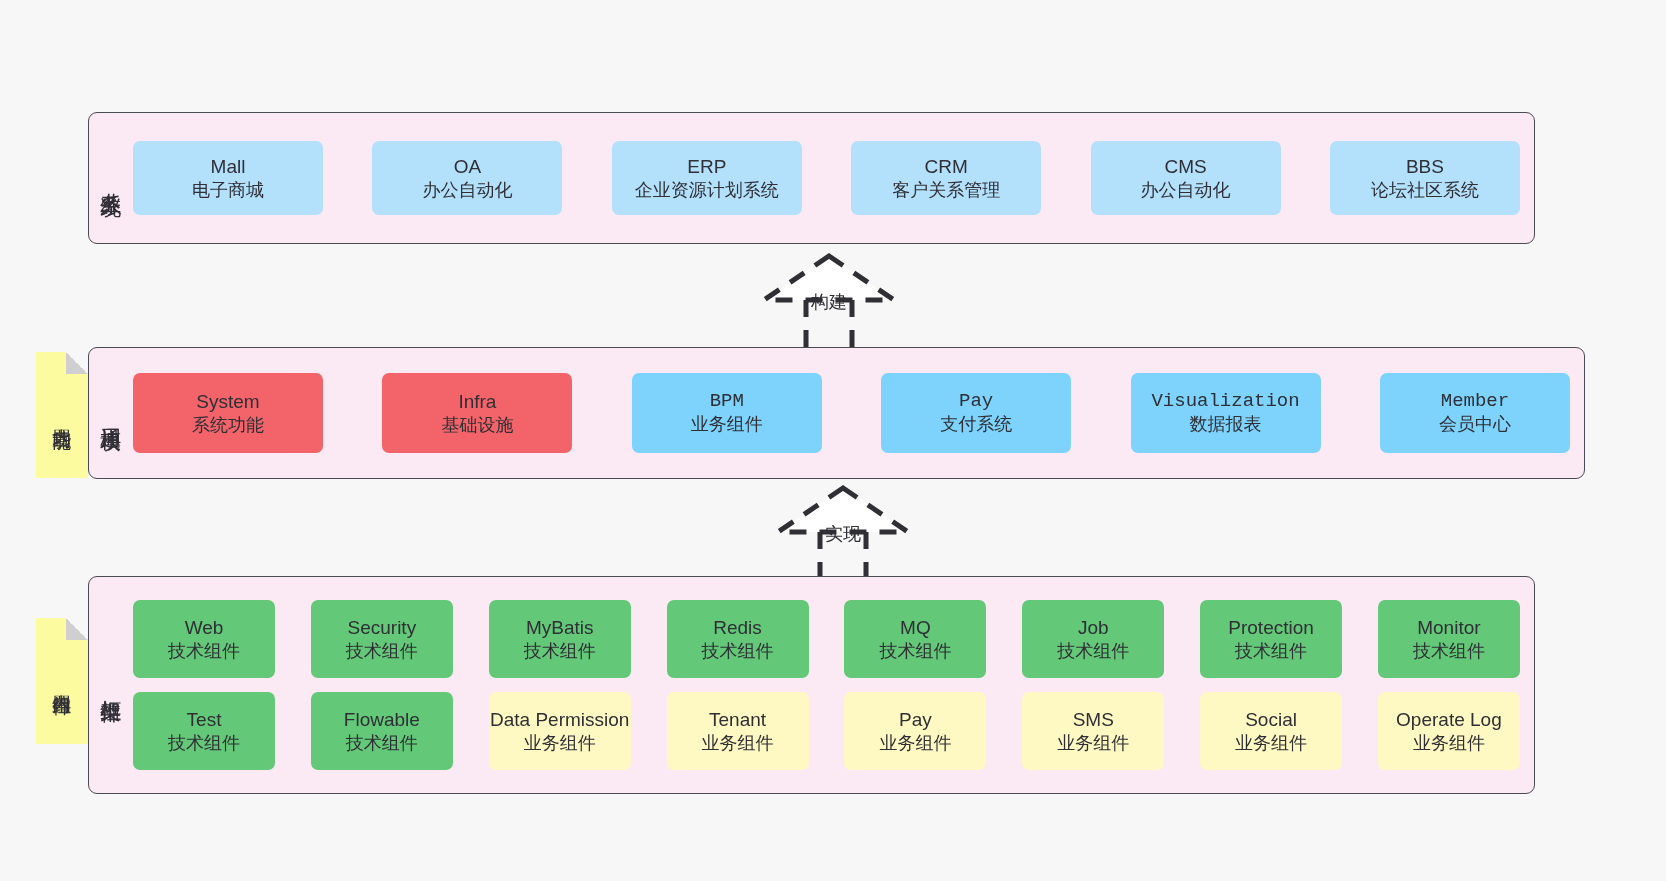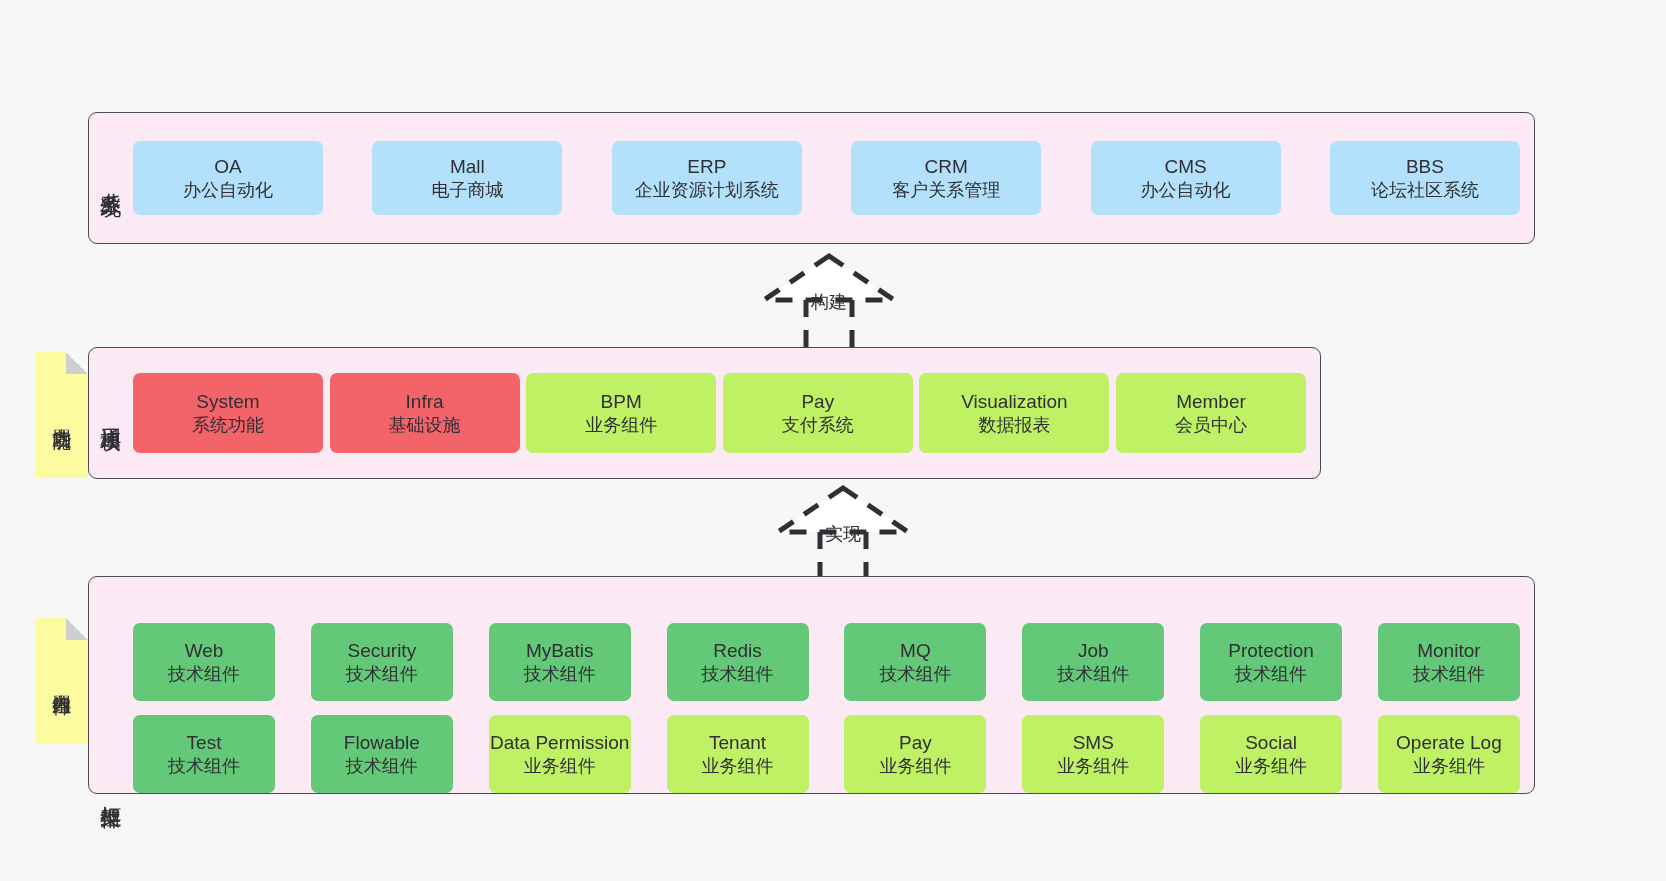--- a/index.html
+++ b/index.html
@@ -74,40 +74,40 @@
     justify-content: center;
     text-align: center;
     line-height: 1.25;
     color: #2f2f35;
   }
   .card .name  { font-size: 19px; }
   .card .sub   { font-size: 18px; }
 
   .c-blue        { background: #b3e0fb; }
   .c-red         { background: #f3646a; }
-  .c-pink        { background: #bef264; }
+  .c-pink        { background: #7dd3fc; font-family: Liberation Mono, monospace; }
   .c-green       { background: #63c878; }
-  .c-lightgreen  { background: #bef264; }
+  .c-lightgreen  { background: #fef9c3; }
 
   
   #layer-business {
     left: 88px;  top: 112px;  width: 1447px; height: 132px;
   }
   #layer-business .layer-body { padding-right: 14px; }
   #layer-business .card { width: 190px; height: 74px; }
 
   
   #layer-common {
-    left: 88px;  top: 347px;  width: 1233px; height: 132px;
+    left: 88px;  top: 347px;  width: 1497px; height: 132px;
   }
   #layer-common .card { width: 190px; height: 80px; }
 
   
   #layer-framework {
-    left: 88px;  top: 576px;  width: 1447px; height: 218px; align-items: flex-end;
+    left: 88px;  top: 576px;  width: 1447px; height: 218px;
   }
   #layer-framework .layer-body { gap: 14px; }
   #layer-framework .card { width: 142px; height: 78px; }
 
   
   .note {
     position: absolute;
     background: #fdfba0;
     box-sizing: border-box;
     display: flex;
@@ -163,26 +163,26 @@
 </head>
 <body>
 
 <div class="canvas">
 
   <div class="layer" id="layer-business">
     <div class="layer-title">业务系统</div>
     <div class="layer-body">
       <div class="row">
         <div class="card c-blue">
+          <span class="name">Mall</span>
+          <span class="sub">电子商城</span>
+        </div>
+        <div class="card c-blue">
           <span class="name">OA</span>
           <span class="sub">办公自动化</span>
-        </div>
-        <div class="card c-blue">
-          <span class="name">Mall</span>
-          <span class="sub">电子商城</span>
         </div>
         <div class="card c-blue">
           <span class="name">ERP</span>
           <span class="sub">企业资源计划系统</span>
         </div>
         <div class="card c-blue">
           <span class="name">CRM</span>
           <span class="sub">客户关系管理</span>
         </div>
         <div class="card c-blue">

